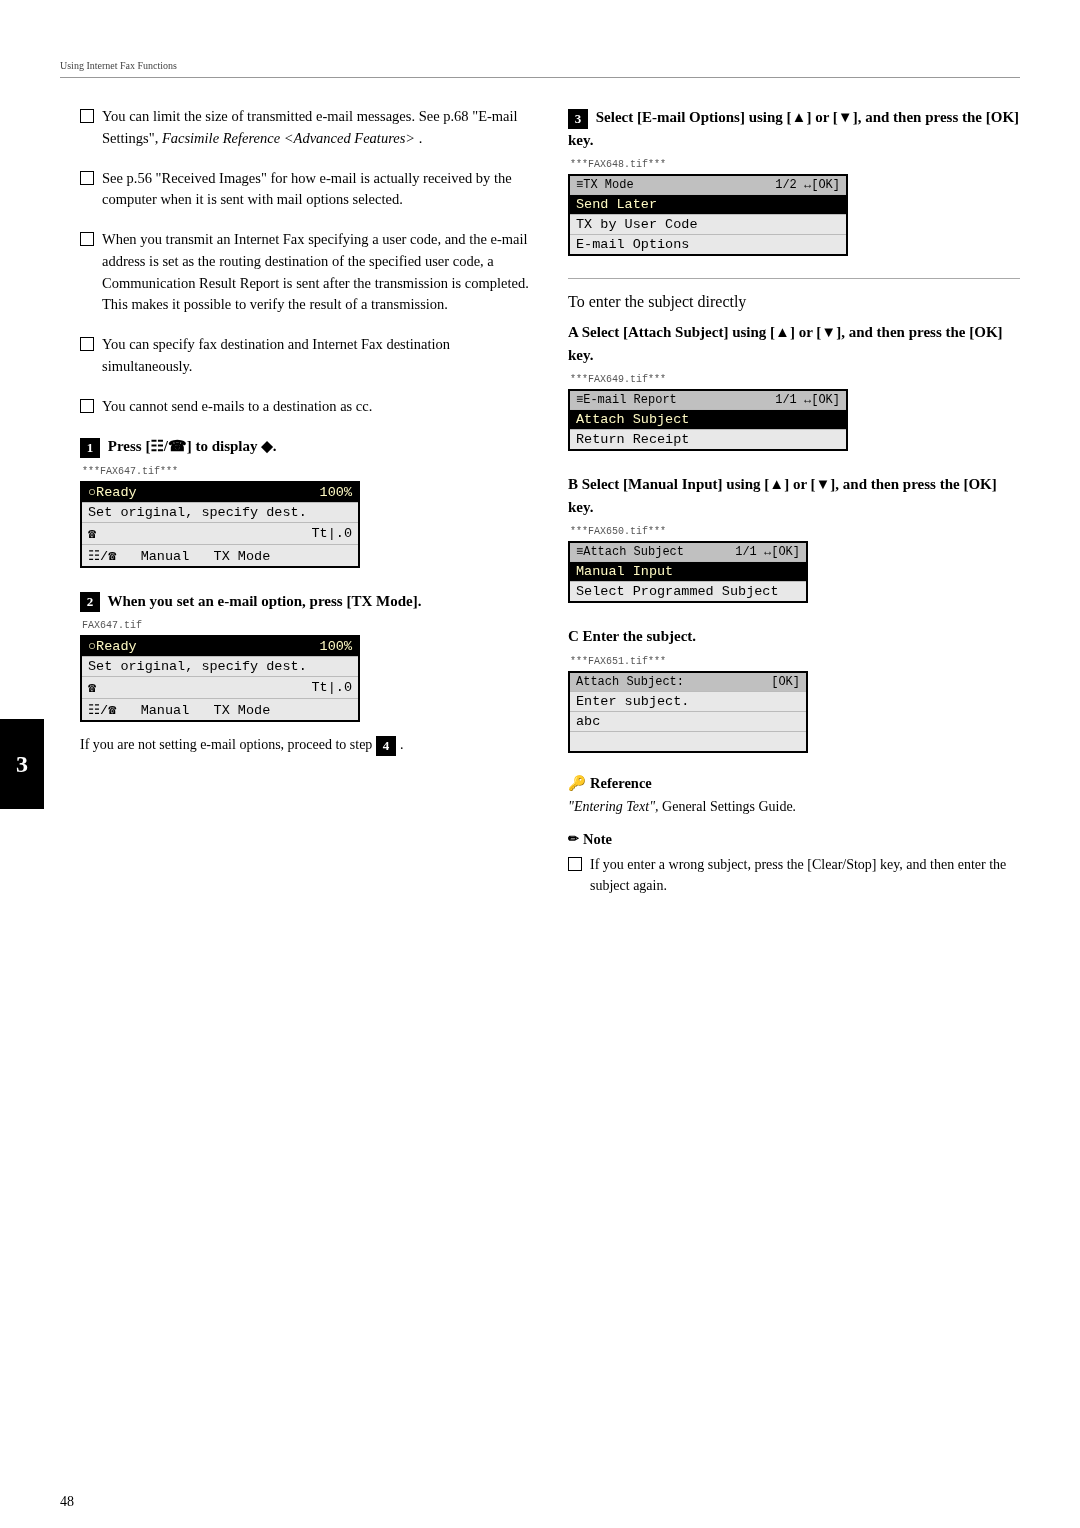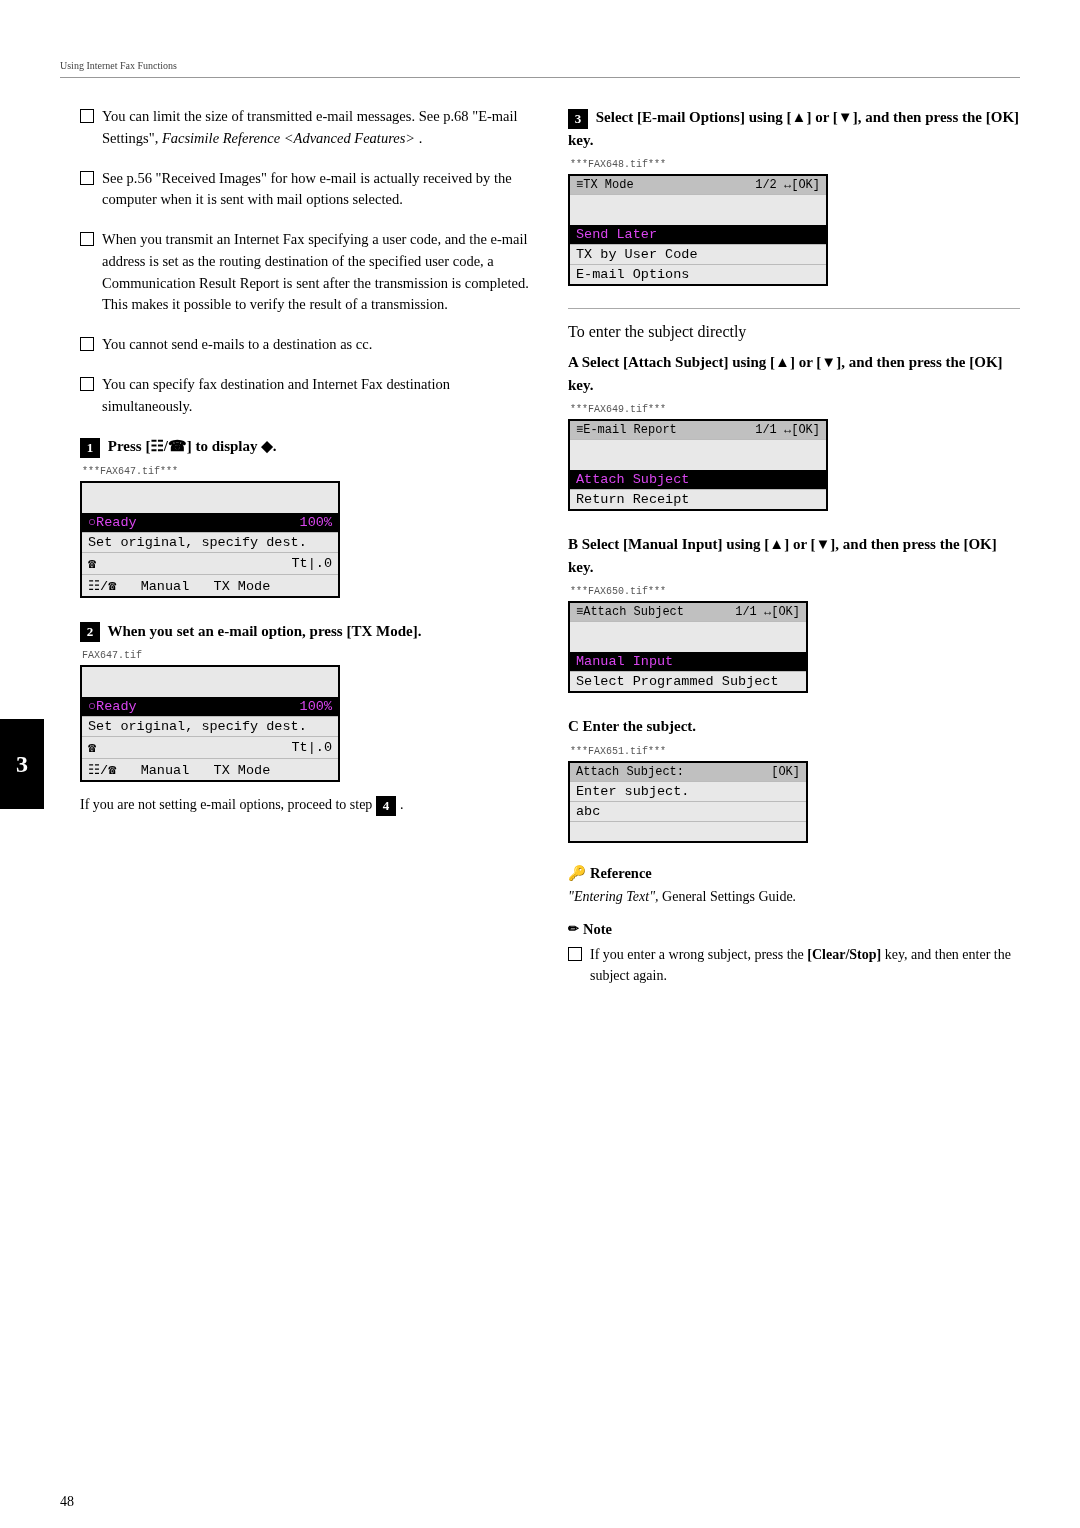--- a/index.html
+++ b/index.html
@@ -90,40 +90,39 @@
     .step-letter {
       font-weight: bold;
       font-size: 15px;
     }
     .lcd-screen {
       border: 2px solid #000;
       background: #e8e8e8;
       font-family: 'Courier New', Courier, monospace;
       font-size: 13.5px;
       margin: 4px 0 12px 0;
-      width: 260px;
+      width: 280px;
     }
     .lcd-screen.wide {
       width: 240px;
     }
     .lcd-row {
       padding: 2px 6px;
       border-bottom: 1px solid #bbb;
       display: flex;
       justify-content: space-between;
       align-items: center;
       white-space: pre;
     }
     .lcd-row:last-child {
       border-bottom: none;
     }
     .lcd-row.highlighted {
       background: #000;
-      color: #d946ef;
-      margin-top: 30px;
+      color: #fef9c3;
     }
     .lcd-row.top-row {
       background: #c0c0c0;
       font-size: 12px;
     }
     .file-label {
       font-size: 10px;
       font-family: 'Courier New', Courier, monospace;
       color: #555;
       margin-bottom: 1px;
@@ -182,21 +181,21 @@
     .page-number {
       position: absolute;
       bottom: 18px;
       left: 60px;
       font-size: 14px;
     }
     .italic { font-style: italic; }
     .bold { font-weight: bold; }
     kbd {
       font-family: inherit;
-      font-weight: bold;
+      font-weight: normal;
     }
   </style>
 </head>
 <body>
 
 <div class="page">
 
   <div class="header-line">
     <span>Using Internet Fax Functions</span>
   </div>
@@ -219,26 +218,26 @@
         <div>See p.56 "Received Images" for how e-mail is actually received by the computer when it is sent with mail options selected.</div>
       </div>
 
       <div class="bullet-item">
         <div class="checkbox"></div>
         <div>When you transmit an Internet Fax specifying a user code, and the e-mail address is set as the routing destination of the specified user code, a Communication Result Report is sent after the transmission is completed. This makes it possible to verify the result of a transmission.</div>
       </div>
 
       <div class="bullet-item">
         <div class="checkbox"></div>
+        <div>You can specify fax destination and Internet Fax destination simultaneously.</div>
+      </div>
+
+      <div class="bullet-item">
+        <div class="checkbox"></div>
         <div>You cannot send e-mails to a destination as cc.</div>
-      </div>
-
-      <div class="bullet-item">
-        <div class="checkbox"></div>
-        <div>You can specify fax destination and Internet Fax destination simultaneously.</div>
       </div>
 
       <div class="step-block">
         <div class="step-header">
           <span class="step-number-circle">1</span>
           <span> Press [☷/☎] to display ◆.</span>
         </div>
         <div class="file-label">***FAX647.tif***</div>
         <div class="lcd-screen">
           <div class="lcd-row highlighted">

